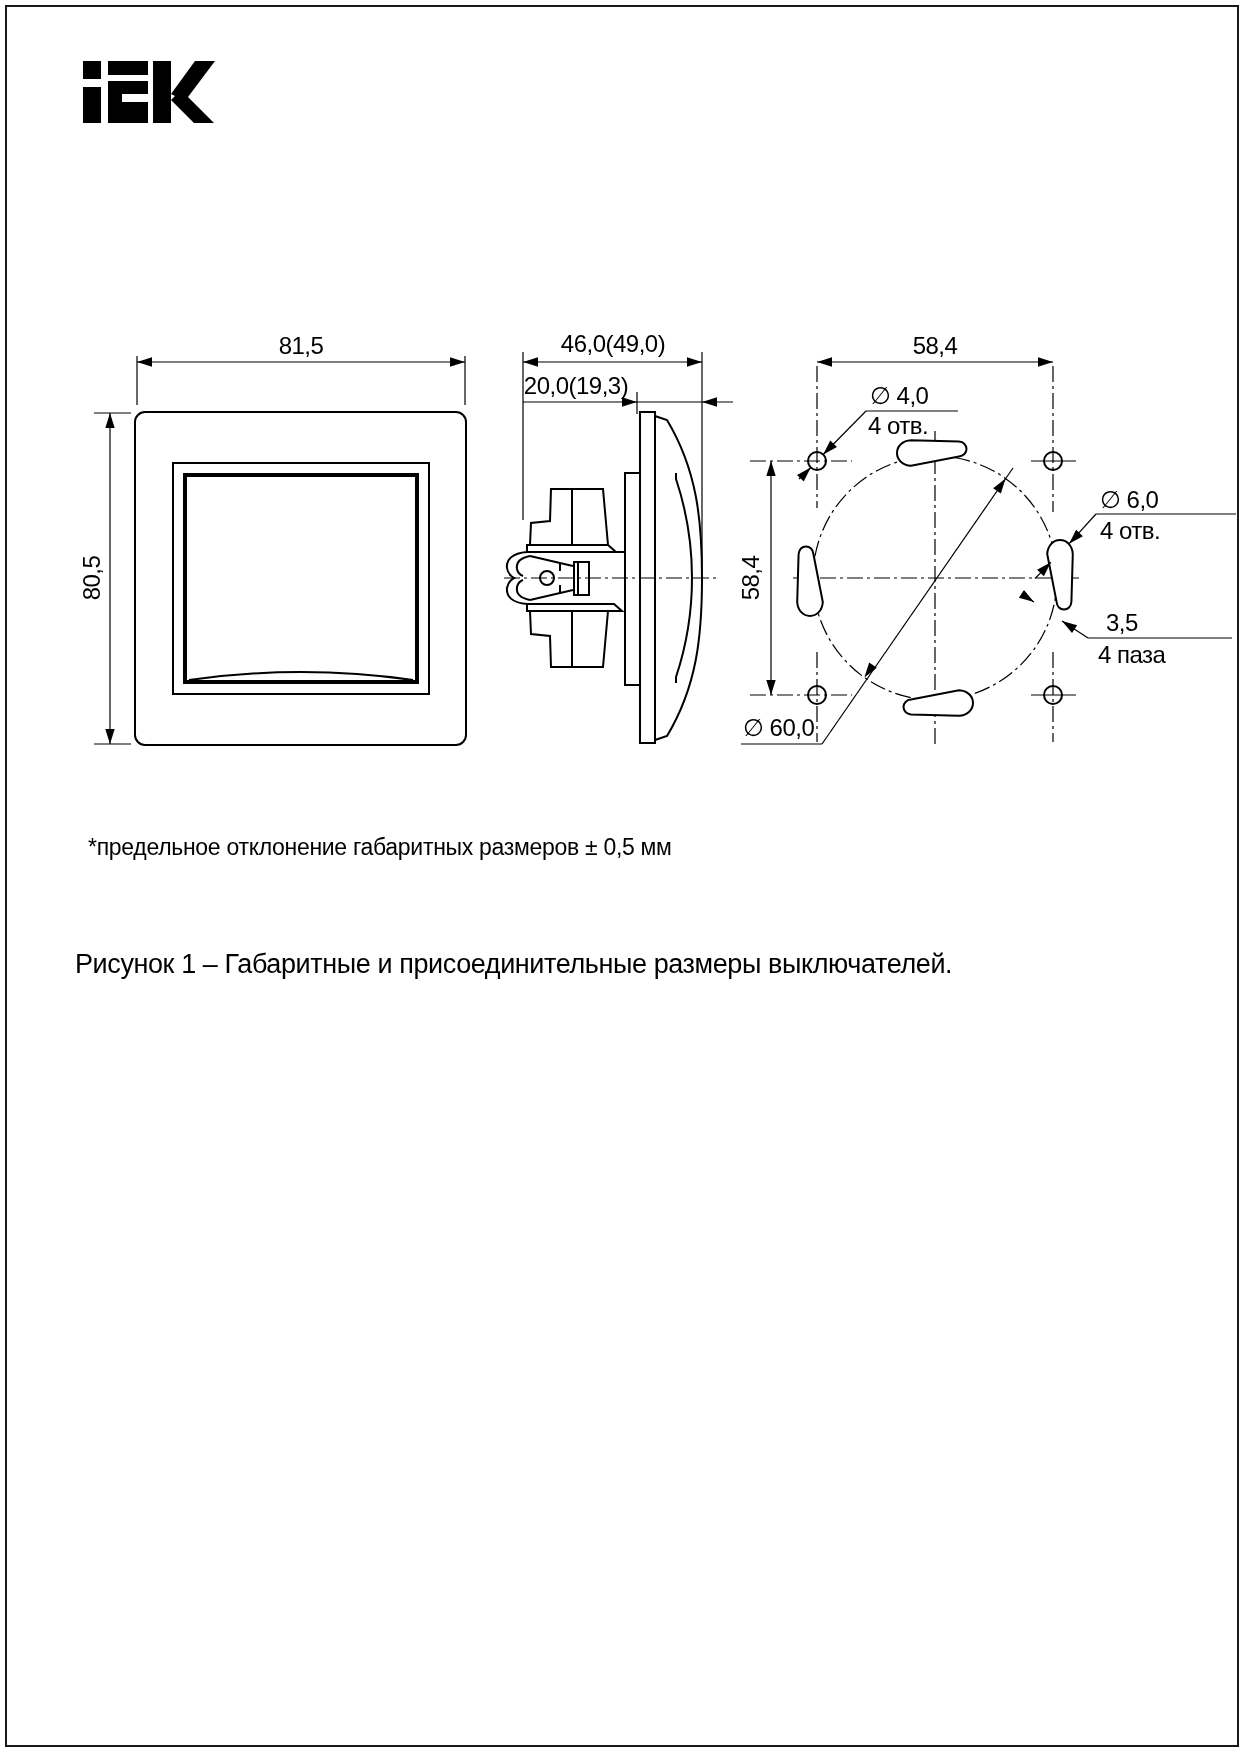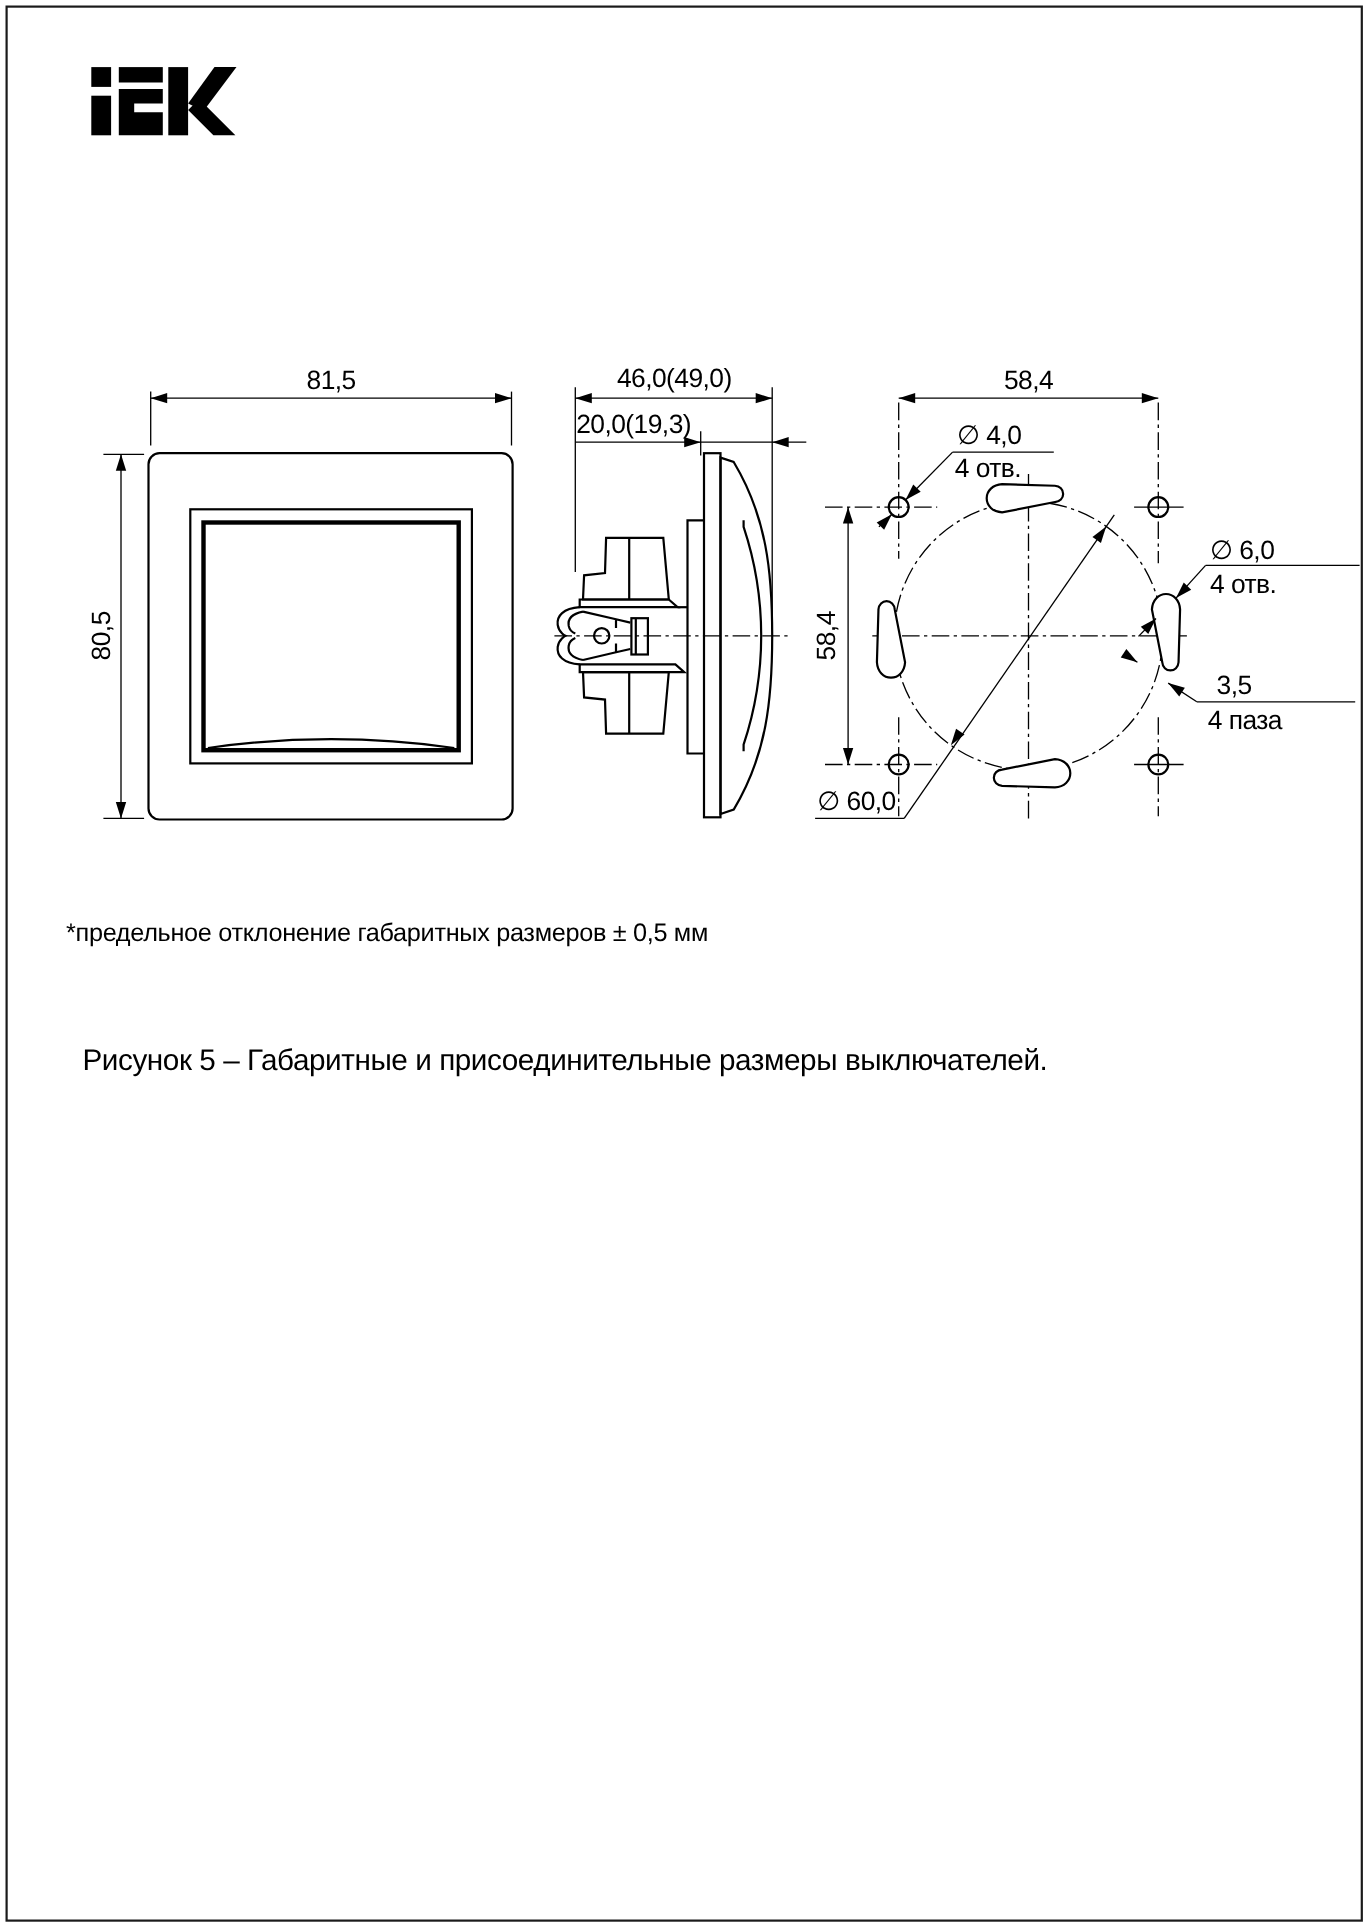--- a/index.html
+++ b/index.html
@@ -5,21 +5,21 @@
   html,body{margin:0;padding:0;background:#888;}
   #page{
     position:relative;
     width:1244px;height:1752px;
     background:#ffffff;
     font-family:"Liberation Sans","DejaVu Sans",sans-serif;
     overflow:hidden;
   }
   #drawing{position:absolute;left:0;top:0;}
   .note{
-    position:absolute;left:60px;top:834px;
+    position:absolute;left:88px;top:834px;
     font-size:23px;color:#000;letter-spacing:-0.3px;
     white-space:nowrap;
   }
   .caption{
     position:absolute;left:75px;top:944px;
     font-size:27px;color:#000;letter-spacing:-0.4px;
     line-height:40px;white-space:nowrap;
   }
   svg text{
     font-family:"Liberation Sans","DejaVu Sans",sans-serif;
@@ -192,16 +192,16 @@
       <path class="arrow" d="M0,0 L15,4.7 L15,-4.7 Z" transform="translate(1062,621) rotate(33)"></path>
       <path class="arrow" d="M0,0 L15,4.7 L15,-4.7 Z" transform="translate(1034,602) rotate(213)"></path>
       <text x="1106" y="631">3,5</text>
       <text x="1098" y="663">4 паза</text>
     </g>
   </g>
 </svg>
 
 <div class="note">*предельное отклонение габаритных размеров ± 0,5 мм</div>
 <div class="caption">
-  <div>Рисунок 5 – Габаритные и присоединительные размеры выключателей.</div>
+  <div>Рисунок 1 – Габаритные и присоединительные размеры выключателей.</div>
 </div>
 
 </div>
 
 </body></html>

